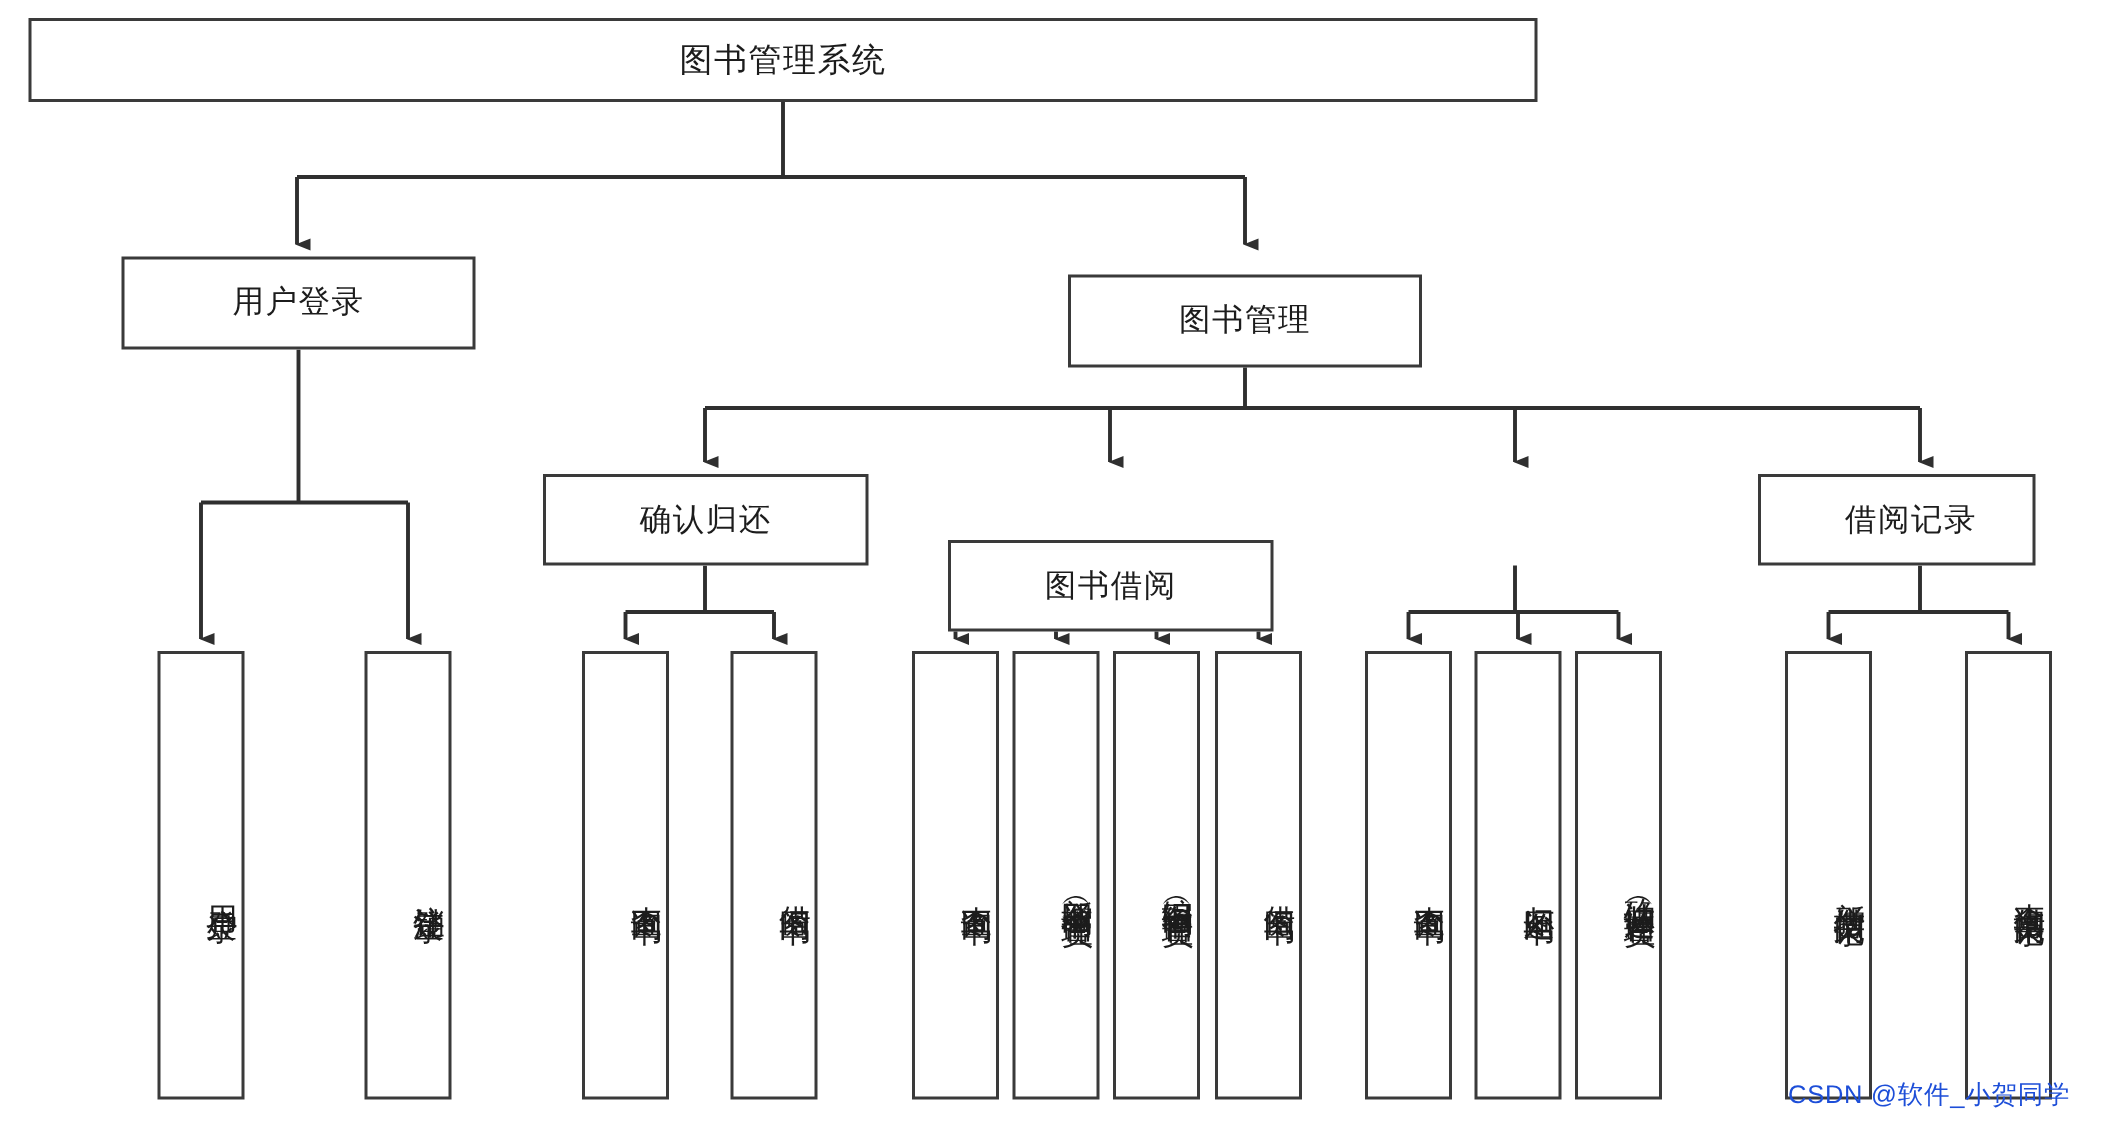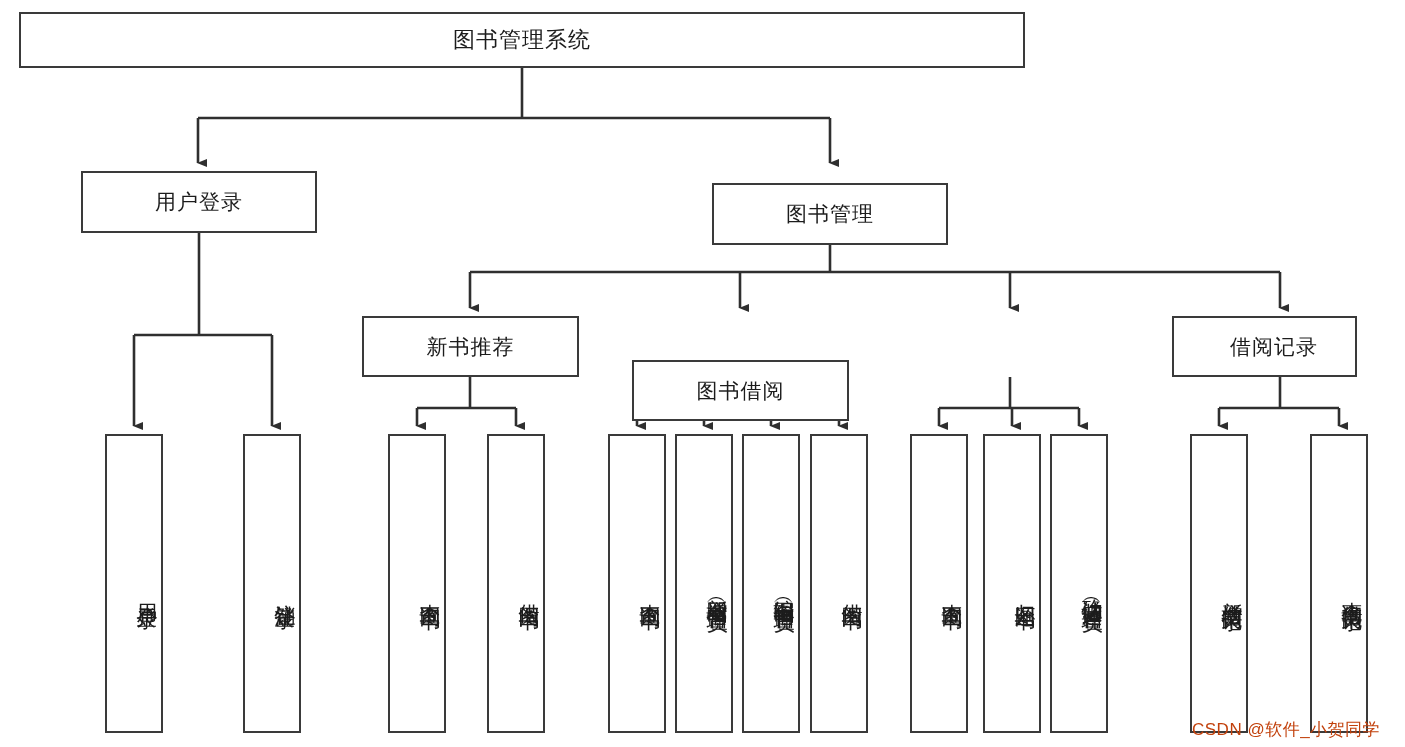--- a/index.html
+++ b/index.html
@@ -49,21 +49,21 @@
     text-orientation: upright;
     font-size: 21px;
     letter-spacing: 2px;
     padding-top: 14px;
     align-items: flex-start;
     justify-content: center;
   }
   .watermark {
     position: absolute;
     font-size: 17px;
-    color: #c2410c;
+    color: #1d4ed8;
     white-space: nowrap;
     letter-spacing: 0.5px;
   }
 </style>
 </head>
 <body>
 
 <div id="canvas">
 
   <svg id="edges" viewBox="0 0 1405 747" xmlns="http://www.w3.org/2000/svg">
@@ -114,21 +114,21 @@
       <path d="M1219,408 L1219,426" marker-end="url(#arrow)"></path>
       <path d="M1339,408 L1339,426" marker-end="url(#arrow)"></path>
     </g>
   </svg>
 
   <div class="node root horiz" style="left:19px;top:12px;width:1006px;height:56px;">图书管理系统</div>
 
   <div class="node horiz" style="left:81px;top:171px;width:236px;height:62px;">用户登录</div>
   <div class="node horiz" style="left:712px;top:171px;width:236px;height:62px;margin-top:12px;">图书管理</div>
 
-  <div class="node horiz" style="left:362px;top:316px;width:217px;height:61px;">新书推荐</div>
+  <div class="node horiz" style="left:362px;top:316px;width:217px;height:61px;">确认归还</div>
   <div class="node horiz" style="left:632px;top:316px;width:217px;height:61px;margin-top:44px;">图书借阅</div>
   <div class="node horiz" style="left:1172px;top:316px;width:185px;height:61px;padding-left:19px;">借阅记录</div>
 
   <div class="node vert" style="left:105px;top:434px;width:58px;height:299px;">用户登录</div>
   <div class="node vert" style="left:243px;top:434px;width:58px;height:299px;">注销登录</div>
   <div class="node vert" style="left:388px;top:434px;width:58px;height:299px;">查询图书</div>
   <div class="node vert" style="left:487px;top:434px;width:58px;height:299px;">借阅图书</div>
   <div class="node vert" style="left:608px;top:434px;width:58px;height:299px;">查询图书</div>
   <div class="node vert" style="left:675px;top:434px;width:58px;height:299px;">新增图书（管理员）</div>
   <div class="node vert" style="left:742px;top:434px;width:58px;height:299px;">编辑图书（管理员）</div>

